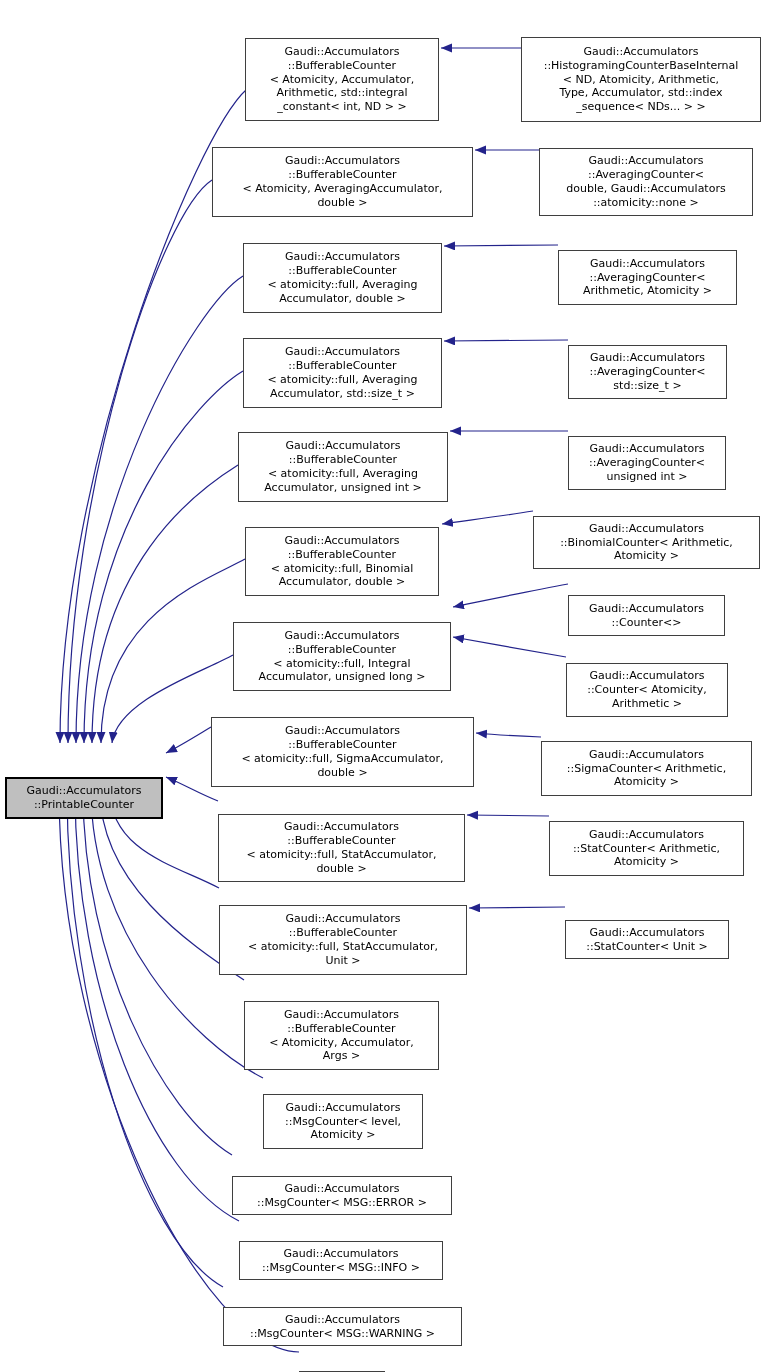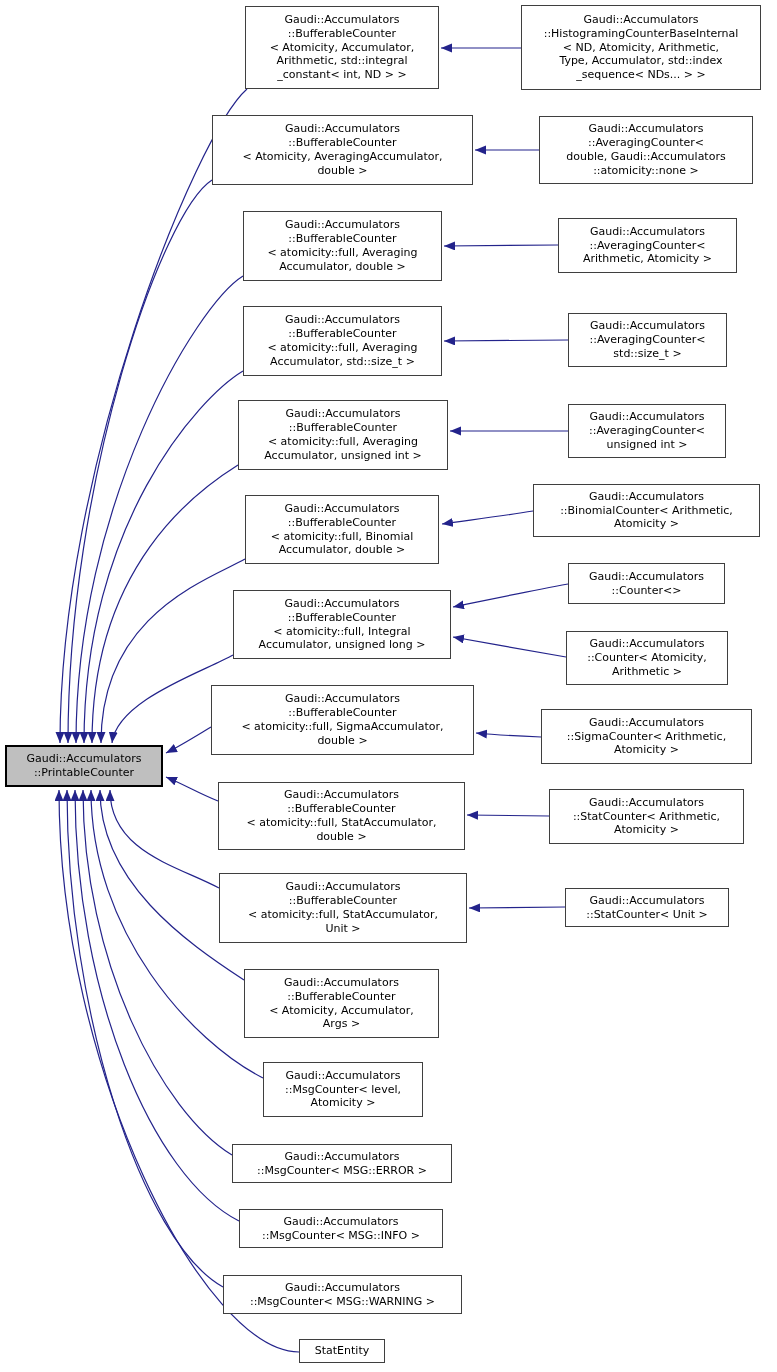--- a/index.html
+++ b/index.html
@@ -19,20 +19,21 @@
     color:#000000;
     font-size:11px;
     line-height:13.8px;
     display:flex;
     align-items:center;
     justify-content:center;
     text-align:center;
     white-space:pre-line;
     padding:2px 3px;
     cursor:pointer;
+    margin-top:32px;
   }
   .node.selected{
     background:#bfbfbf;
     border:2px solid #000000;
   }
   .edge{fill:none;stroke:#23238b;stroke-width:1.2px;}
 </style>
 </head>
 <body>
 

